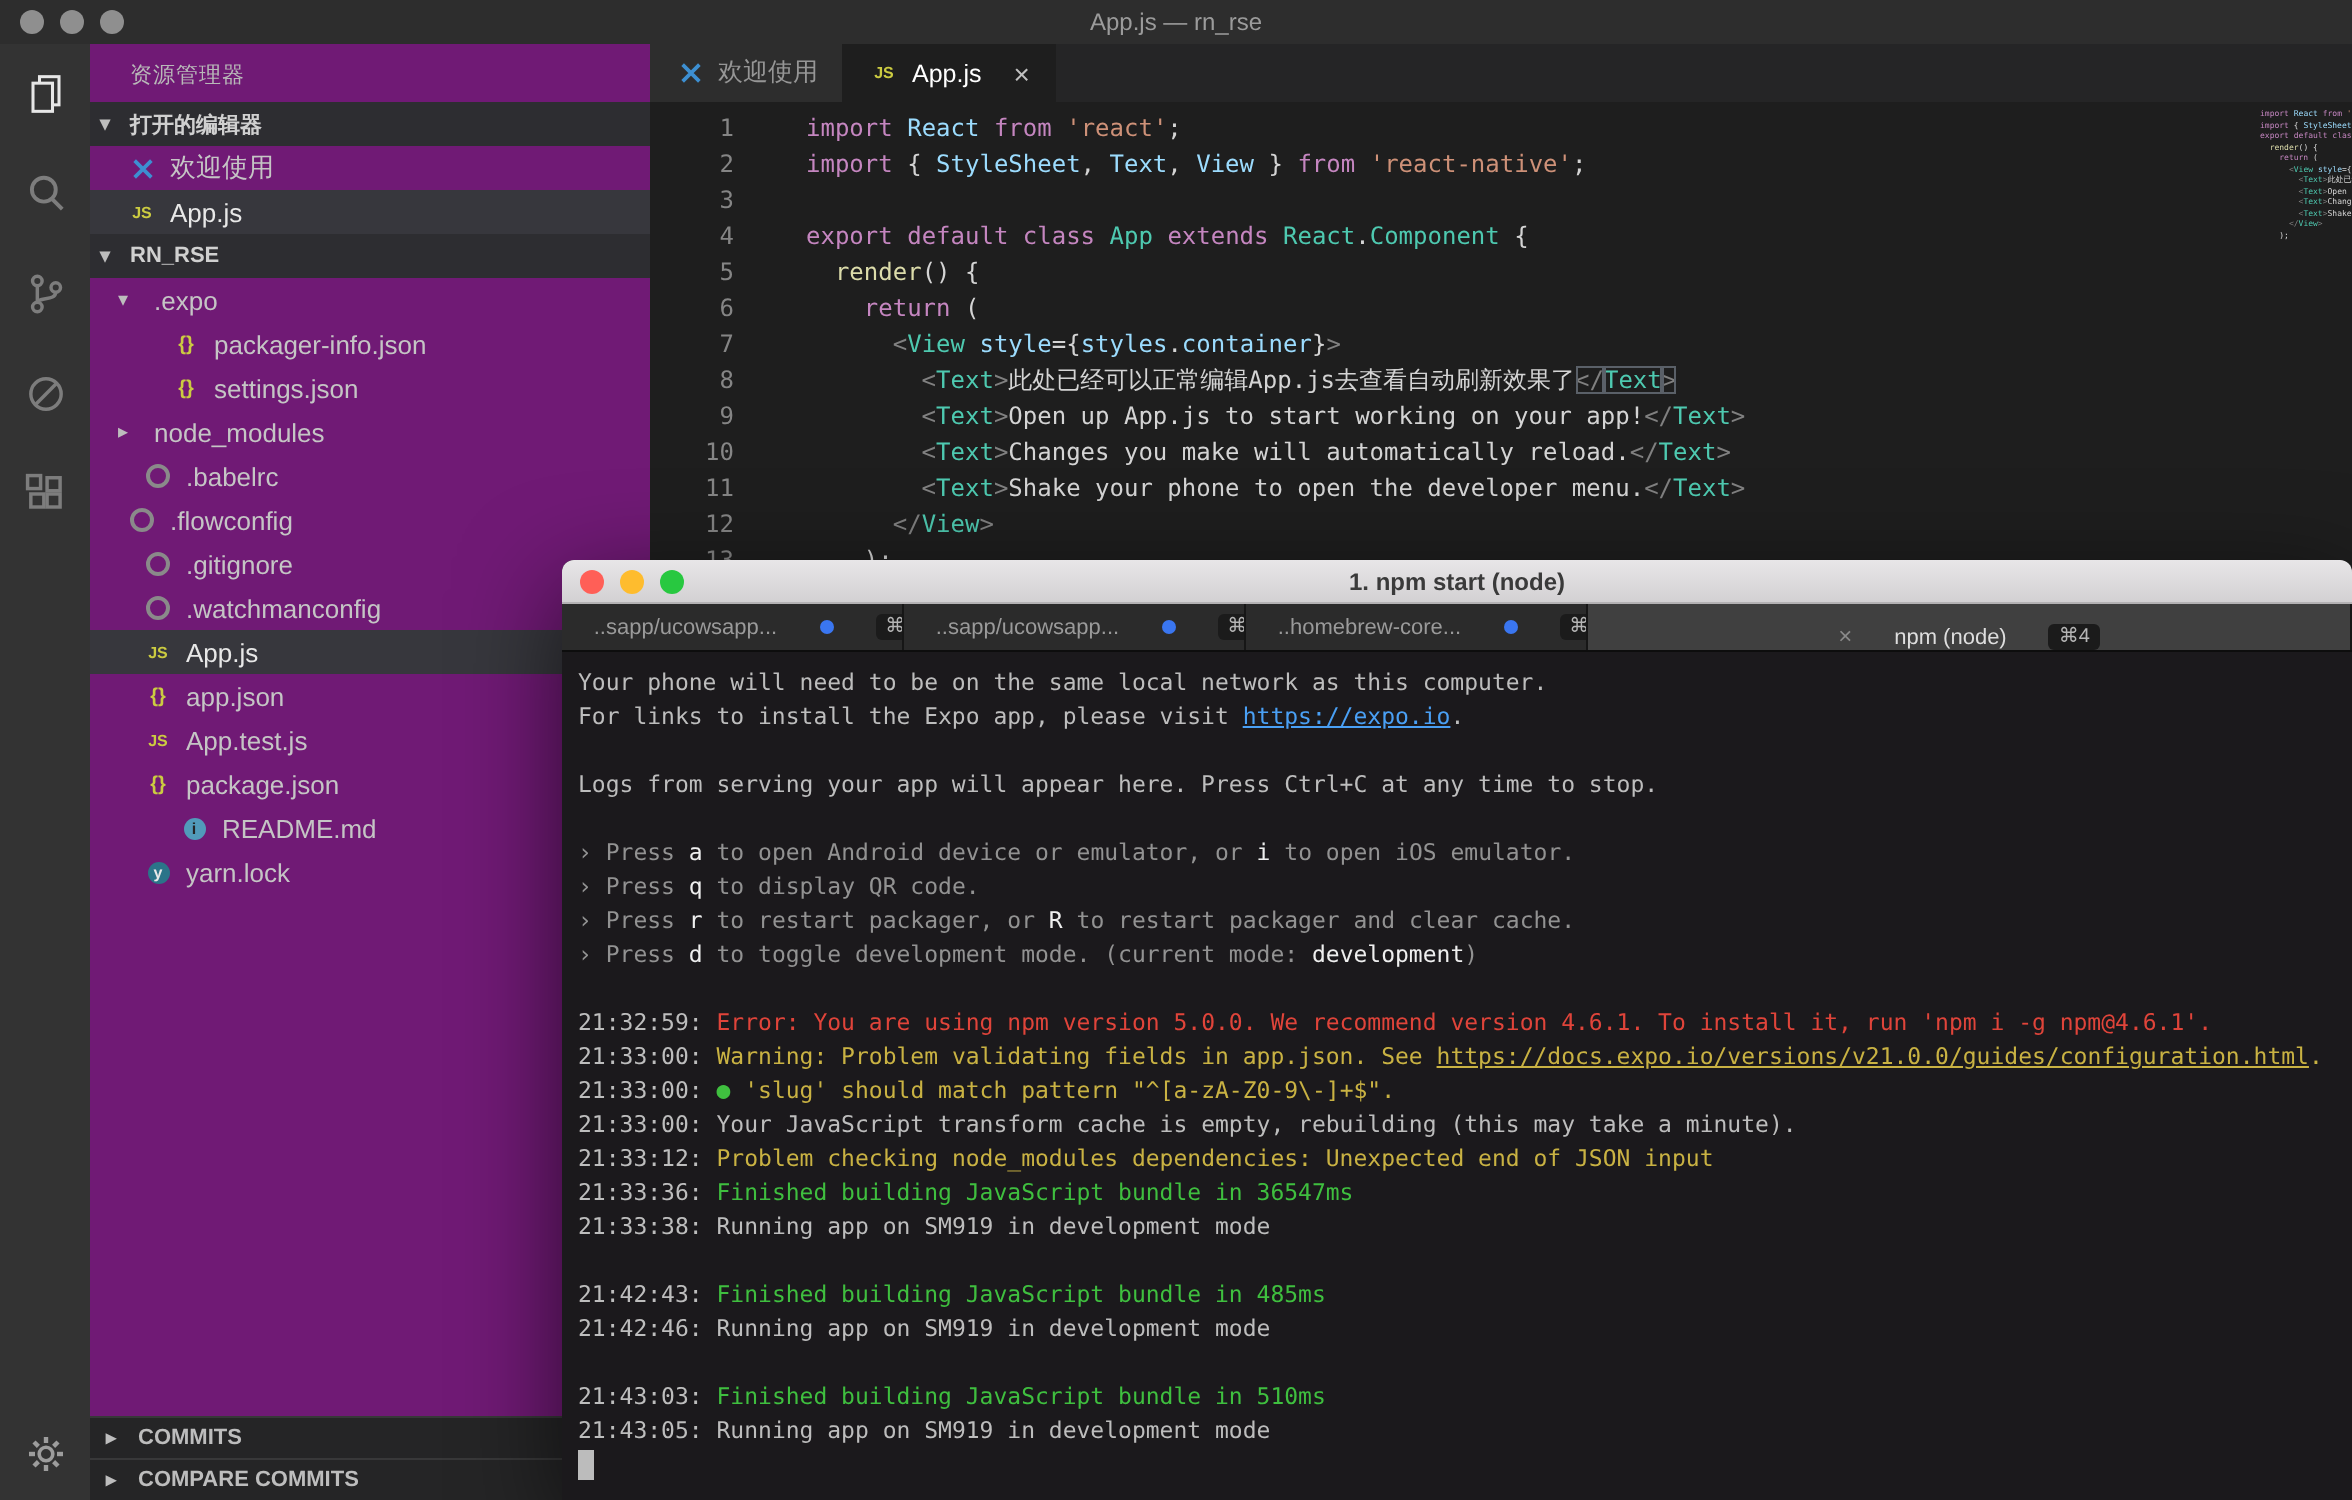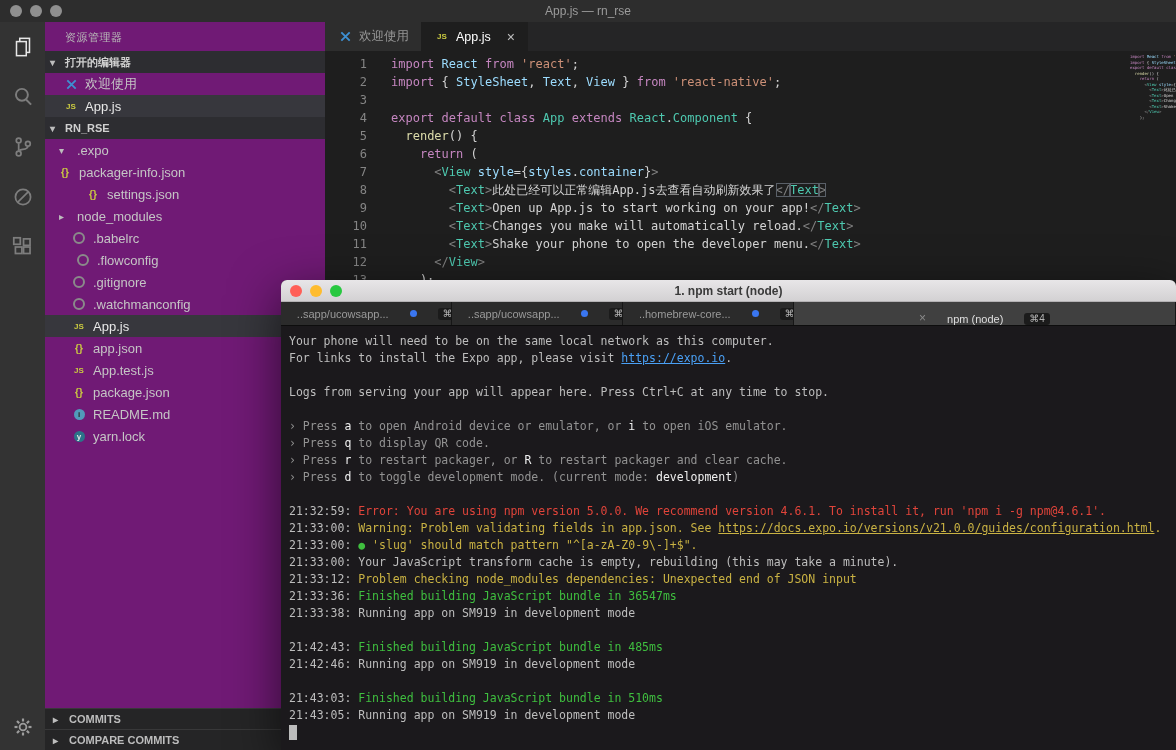--- a/index.html
+++ b/index.html
@@ -41,21 +41,21 @@
 
   
   .editor-area { position:absolute; left:325px; top:22px; right:0; bottom:0; background:#1e1e1e; z-index:3; }
   .tabsbar { height:29px; background:#252526; display:flex; }
   .tab { display:flex; align-items:center; gap:6px; padding:0 12px; font-size:12.5px; background:#2d2d2d; color:#969696; border-right:1px solid #1e1e1e; }
   .tab.active { background:#1e1e1e; color:#ffffff; }
   .tab-close { margin-left:10px; color:#c0c0c0; font-size:14px; }
   .code { position:absolute; top:29px; left:0; right:46px; bottom:0; padding-top:4px; font-family:"DejaVu Sans Mono", monospace; font-size:12px; line-height:18px; overflow:hidden; }
   .code-line { display:flex; height:18px; }
   .ln { width:42px; text-align:right; padding-right:0; color:#858585; flex:none; }
-  .lc { white-space:pre; margin-left:24px; }
+  .lc { white-space:pre; margin-left:36px; }
   .kw { color:#C586C0; } .id { color:#9CDCFE; } .cls { color:#4EC9B0; } .str { color:#CE9178; }
   .fn { color:#DCDCAA; } .pln { color:#D4D4D4; } .tag { color:#808080; } .txt { color:#D4D4D4; }
   .bx { outline:1px solid #5a6068; outline-offset:-1px; }
   .minimap { position:absolute; top:29px; right:0; width:46px; bottom:0; overflow:hidden; padding-top:3px; }
   .mm-line { white-space:pre; font-family:"DejaVu Sans Mono", monospace; font-size:4px; line-height:5.5px; overflow:hidden; }
 
   
   .term-win { position:absolute; left:281px; top:280px; width:895px; height:470px; z-index:20; border-radius:6px 6px 0 0; overflow:hidden; box-shadow:0 14px 50px rgba(0,0,0,0.6); background:#1b191c; }
   .term-titlebar { height:22px; background:linear-gradient(#e8e6e8,#d3d1d3); position:relative; border-bottom:1px solid #b4b2b4; }
   .term-title { text-align:center; line-height:22px; font-size:12px; color:#3a3a3a; font-weight:bold; }
@@ -166,40 +166,40 @@
 
   <div class="section-header">
     <span class="twisty twisty-open"></span>
     <span>RN_RSE</span>
   </div>
   <div id="tree">
       <div class="row tree-row" style="padding-left: 14px;">
         <span class="twisty twisty-open"></span>
         <span class="row-label">.expo</span>
       </div>
-      <div class="row tree-row" style="">
+      <div class="row tree-row" style="padding-left: 28px;">
         <span class="twisty-spacer"></span>
         <span class="fi fi-json"></span>
         <span class="row-label">packager-info.json</span>
       </div>
       <div class="row tree-row" style="padding-left: 28px;">
         <span class="twisty-spacer"></span>
         <span class="fi fi-json"></span>
         <span class="row-label">settings.json</span>
       </div>
       <div class="row tree-row" style="padding-left: 14px;">
         <span class="twisty twisty-closed"></span>
         <span class="row-label">node_modules</span>
       </div>
       <div class="row tree-row" style="padding-left: 14px;">
         <span class="twisty-spacer"></span>
         <span class="fi fi-config"></span>
         <span class="row-label">.babelrc</span>
       </div>
-      <div class="row tree-row" style="padding-left: 18px;">
+      <div class="row tree-row" style="padding-left: 6px;">
         <span class="twisty-spacer"></span>
         <span class="fi fi-config"></span>
         <span class="row-label">.flowconfig</span>
       </div>
       <div class="row tree-row" style="padding-left: 14px;">
         <span class="twisty-spacer"></span>
         <span class="fi fi-config"></span>
         <span class="row-label">.gitignore</span>
       </div>
       <div class="row tree-row" style="padding-left: 14px;">
@@ -220,21 +220,21 @@
       <div class="row tree-row" style="padding-left: 14px;">
         <span class="twisty-spacer"></span>
         <span class="fi fi-js"></span>
         <span class="row-label">App.test.js</span>
       </div>
       <div class="row tree-row" style="padding-left: 14px;">
         <span class="twisty-spacer"></span>
         <span class="fi fi-json"></span>
         <span class="row-label">package.json</span>
       </div>
-      <div class="row tree-row" style="padding-left: 14px;">
+      <div class="row tree-row" style="padding-left: 32px;">
         <span class="twisty-spacer"></span>
         <span class="fi fi-md"></span>
         <span class="row-label">README.md</span>
       </div>
       <div class="row tree-row" style="padding-left: 14px;">
         <span class="twisty-spacer"></span>
         <span class="fi fi-yarn"></span>
         <span class="row-label">yarn.lock</span>
       </div>
     </div>

